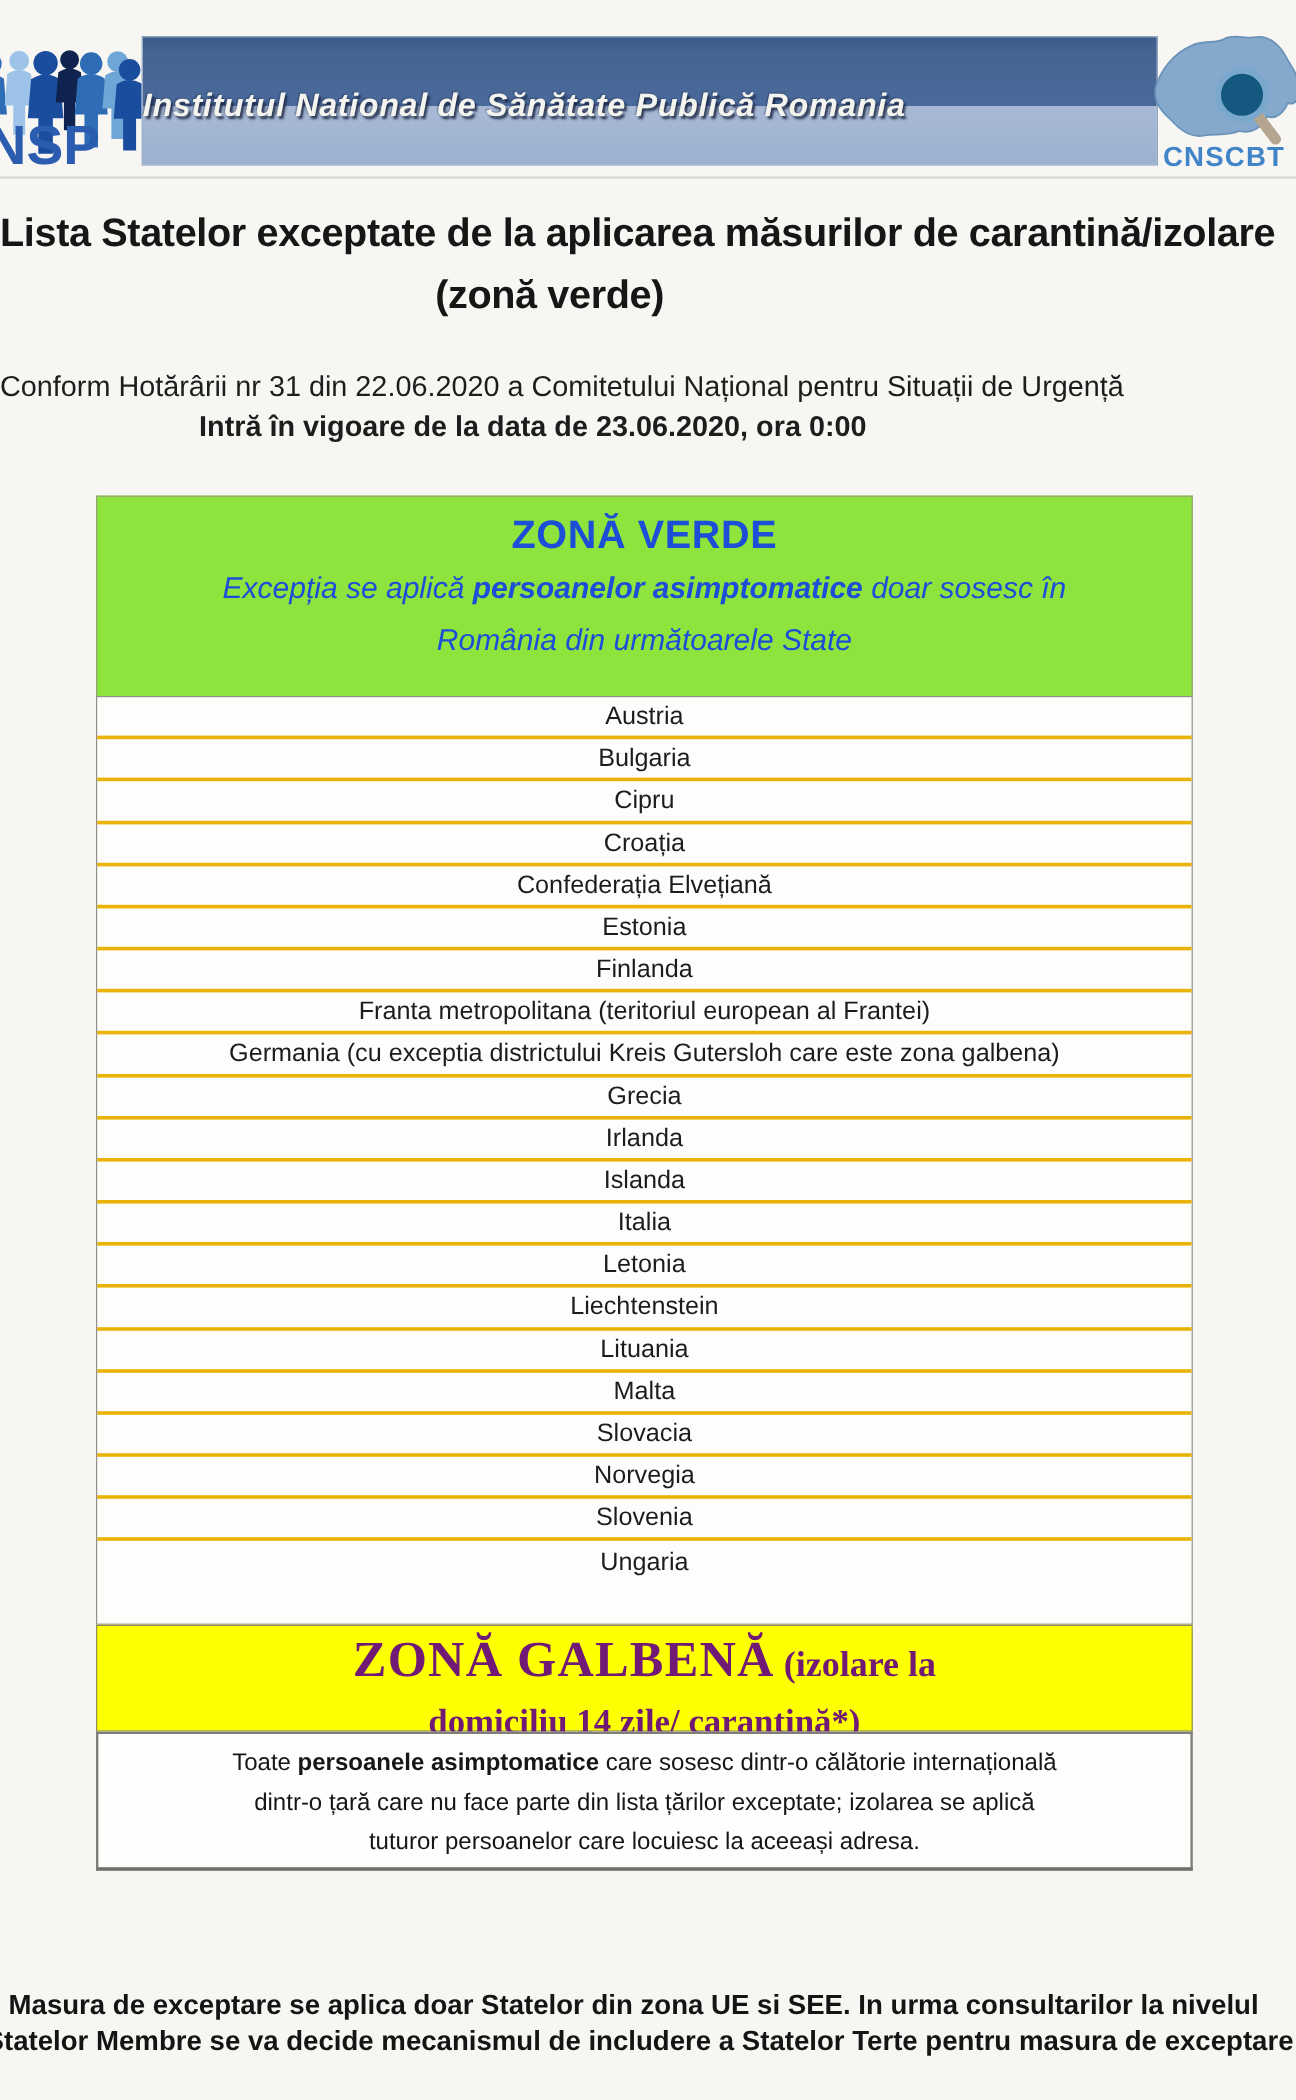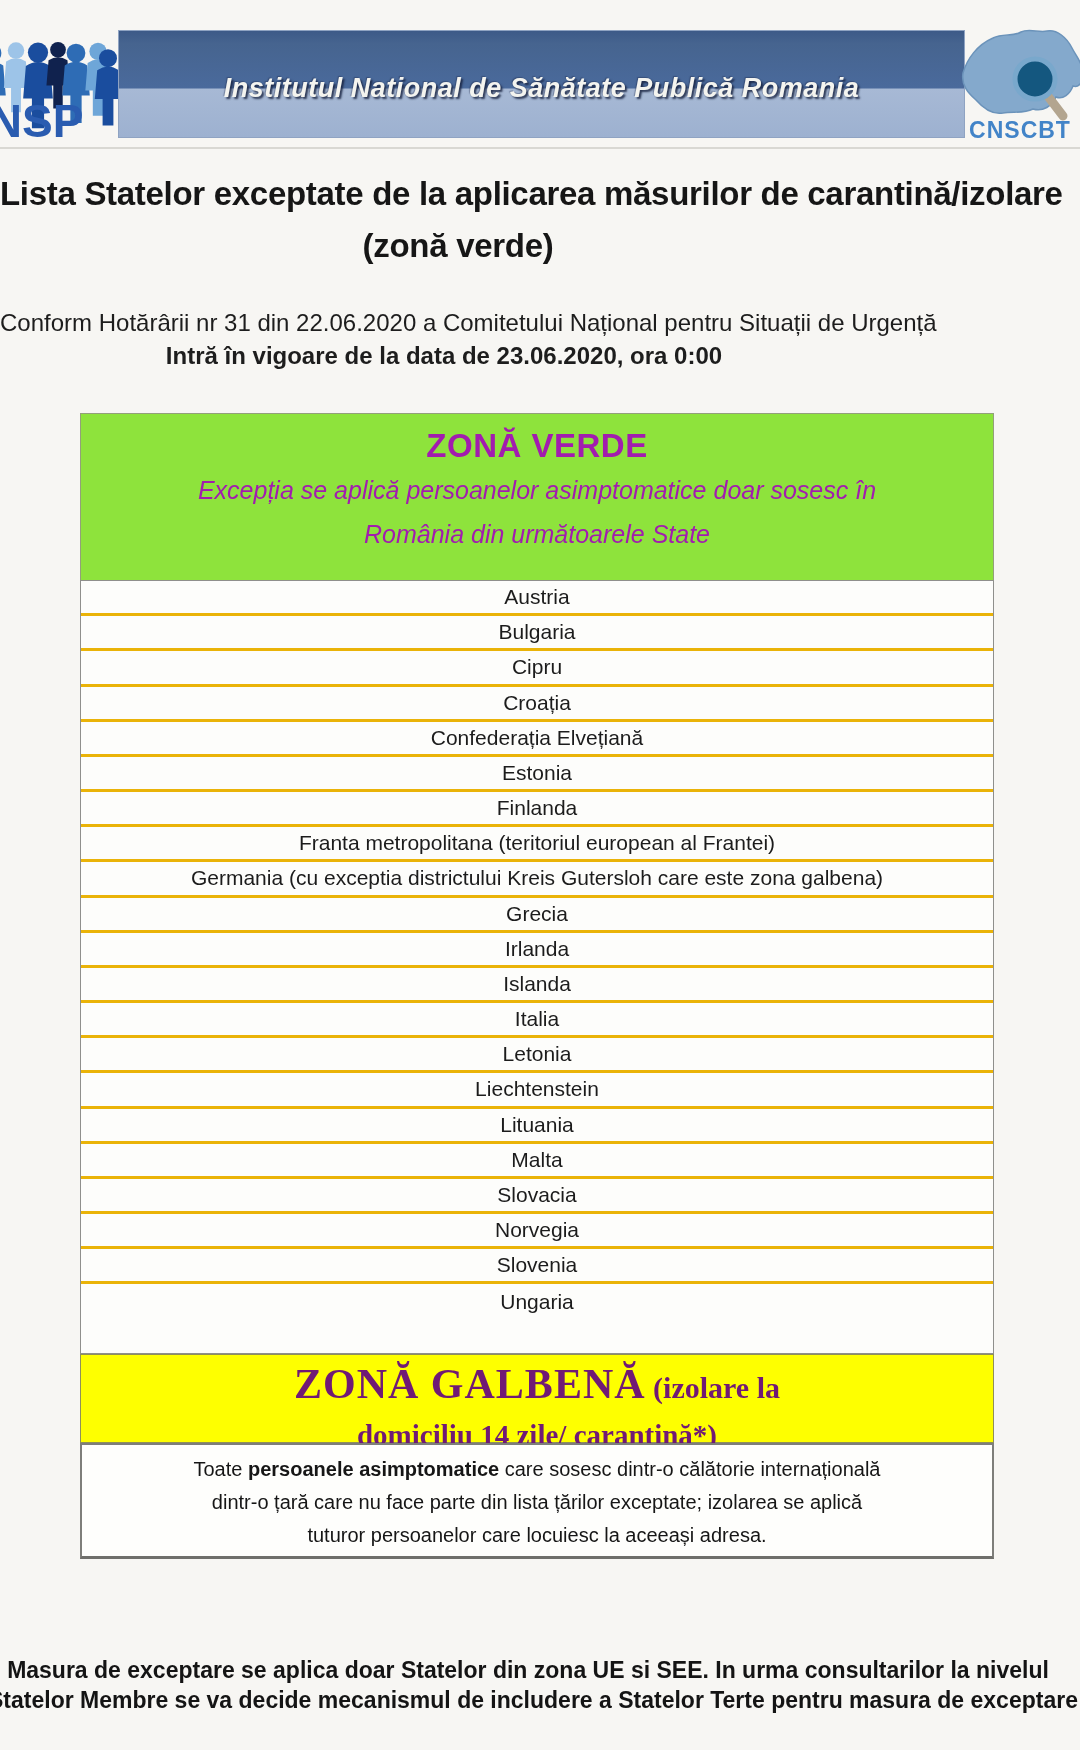--- a/index.html
+++ b/index.html
@@ -12,21 +12,21 @@
     position: relative;
   }
 
   
   .header { position: absolute; top: 25px; left: 0; width: 1080px; height: 118px; }
   .insp-logo { position: absolute; left: -14px; top: 0; width: 132px; height: 118px; }
   .banner {
     position: absolute; left: 118px; top: 5px; width: 845px; height: 106px;
     background: linear-gradient(180deg, #3d5a88 0%, #46648f 12%, #4a6a9c 54%, #a7b9d5 54.5%, #9db1d0 100%);
     border: 1px solid #8fa3c2;
-    display: flex; align-items: center; justify-content: center;
+    display: flex; align-items: center; 
   }
   .banner-text {
     font-size: 27px; font-weight: bold; font-style: italic;
     color: #f4f4ef; letter-spacing: 0.5px;
     text-shadow: 2px 2px 2px rgba(25,35,65,0.85), -1px -1px 1px rgba(25,35,65,0.35);
     padding-top: 8px;
   }
   .cnscbt-logo { position: absolute; left: 955px; top: 2px; width: 130px; height: 116px; }
 
   .scan-line { position: absolute; top: 147px; left: 0; width: 1080px; height: 2px; background: #d9d8d3; }
@@ -42,25 +42,25 @@
     text-align: center; font-size: 24px; line-height: 33px; color: #1d1d1d;
     white-space: nowrap;
   }
   .doc-subtitle .bold-line { font-weight: bold; }
 
   
   .green-box {
     position: absolute; top: 413px; left: 80px; width: 914px; height: 167px;
     background: #8ee33c; border: 1px solid #93a07a; border-bottom: none;
     box-sizing: border-box; text-align: center; padding-top: 10px;
-    color: #a21caf;
+    color: #1d4ed8;
   }
   .green-title { font-size: 33px; font-weight: bold; line-height: 44px; letter-spacing: 0.5px; }
   .green-desc  { font-size: 25px; font-style: italic; line-height: 44px; }
-  .green-desc b { font-weight: normal; }
+  .green-desc b { font-weight: bold; }
 
   
   .country-table {
     position: absolute; top: 580px; left: 80px; width: 914px; height: 774px;
     background: #fdfdfb; border: 1px solid #8f8f8c; box-sizing: border-box;
   }
   .country-row {
     height: 35.18px; box-sizing: border-box;
     display: flex; align-items: center; justify-content: center;
     border-bottom: 3px solid #eab308;

